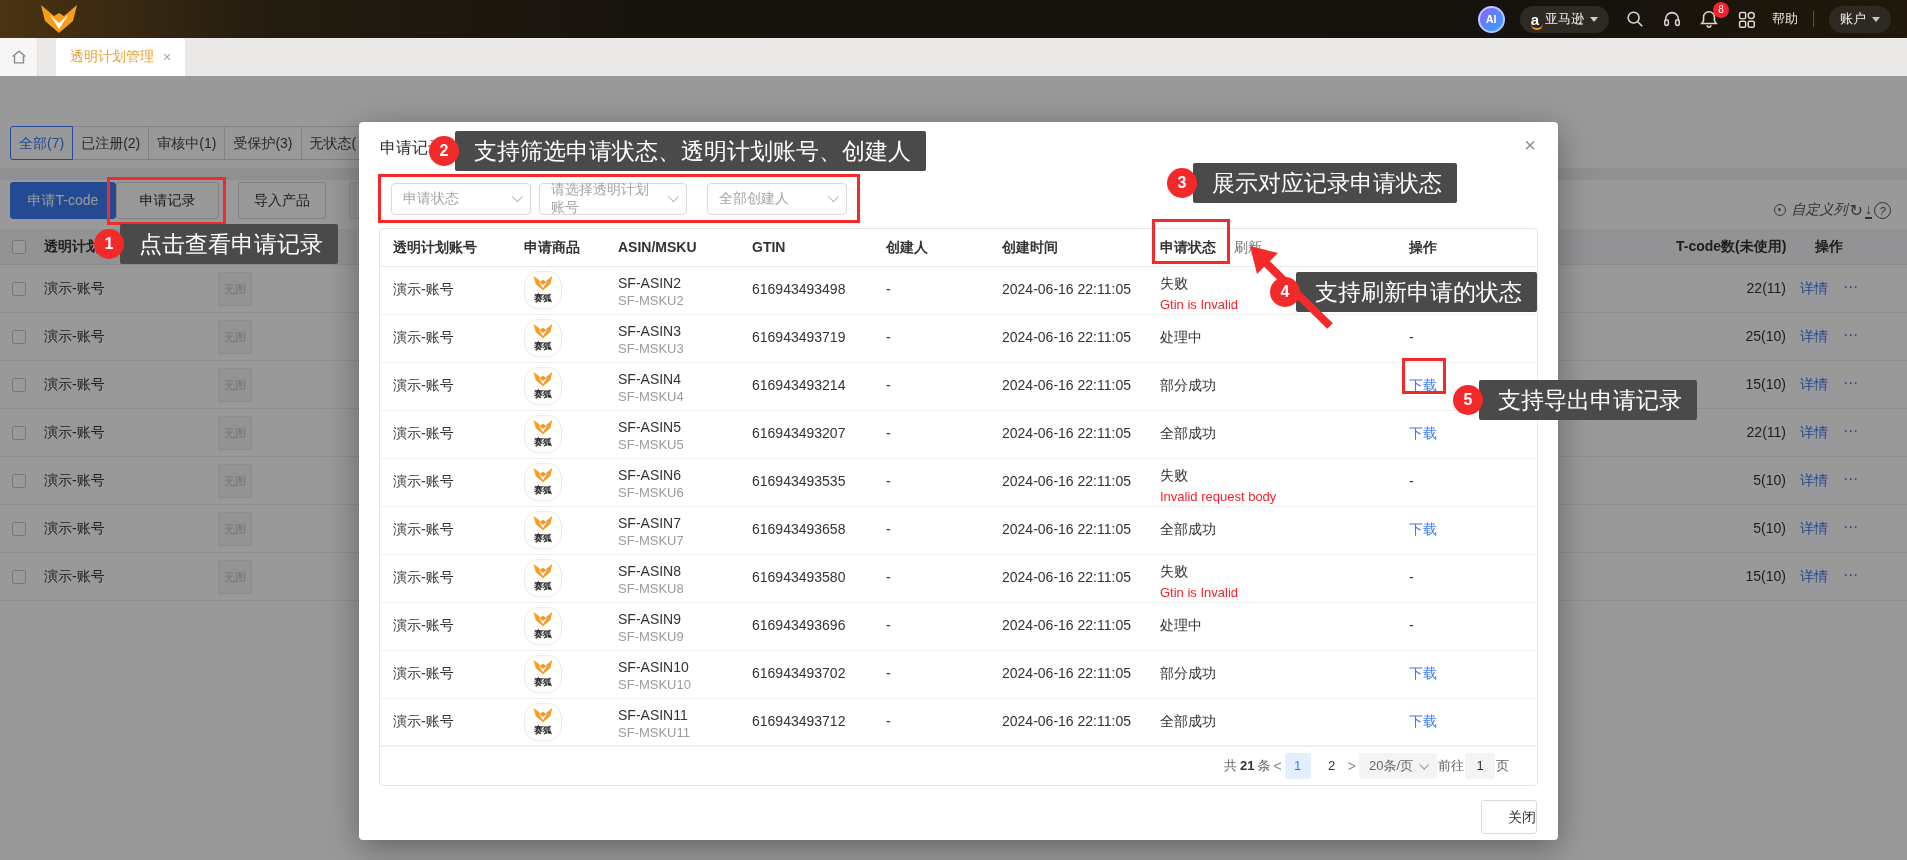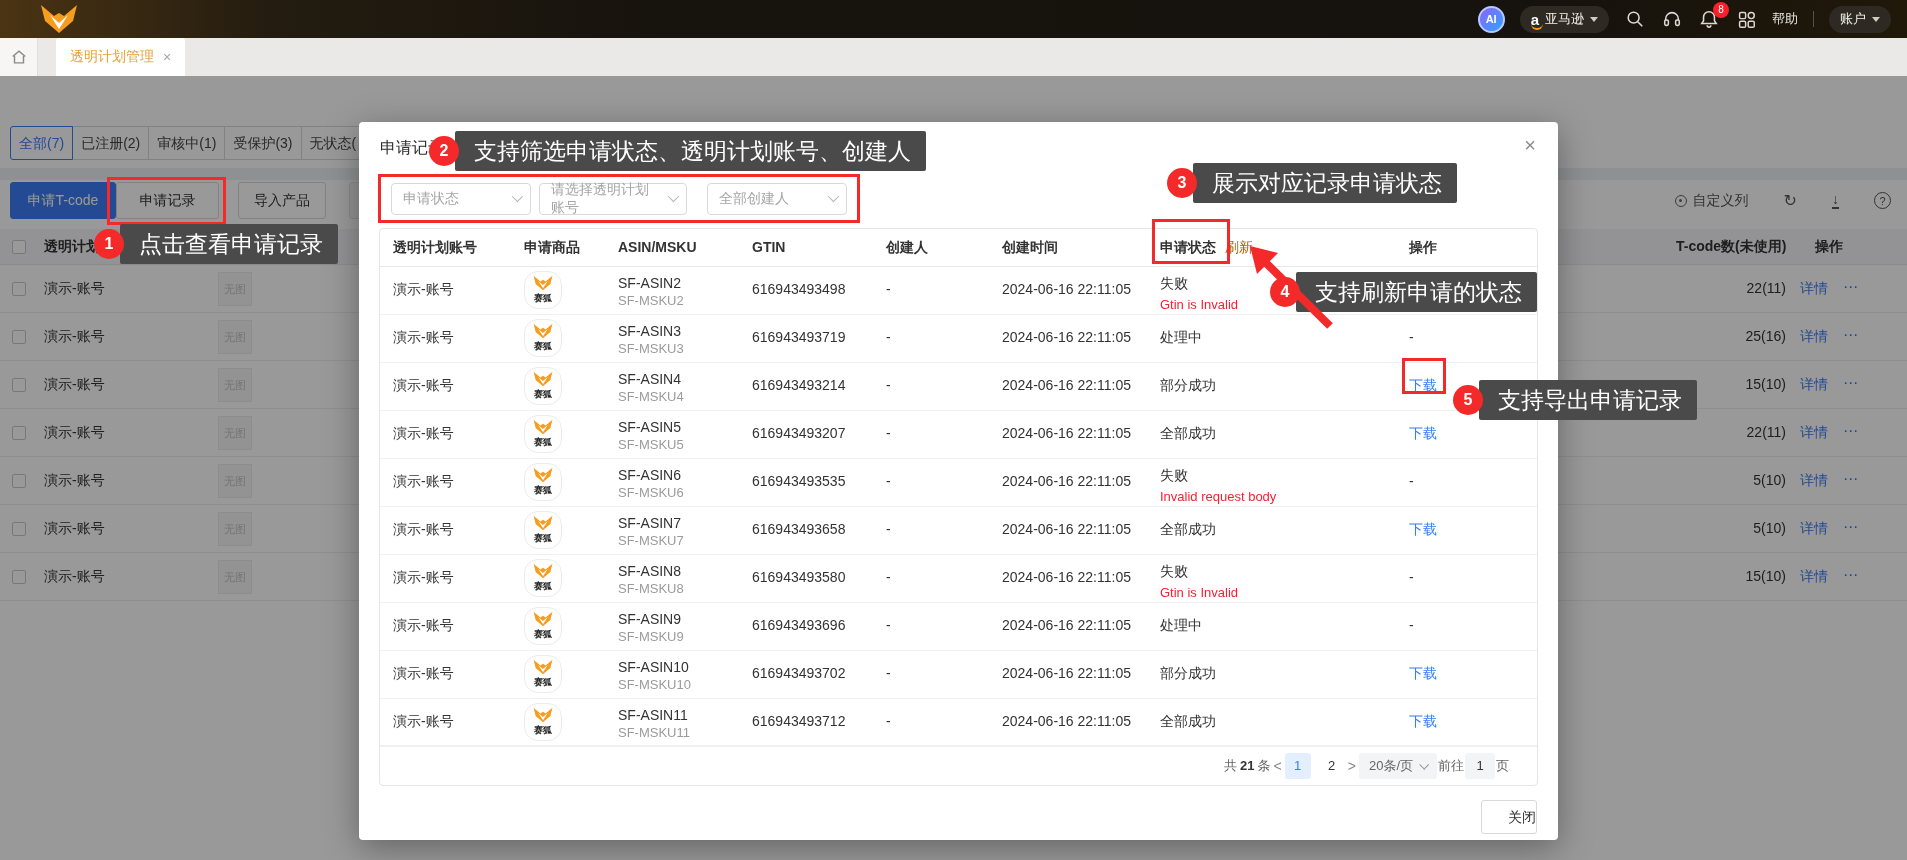--- a/index.html
+++ b/index.html
@@ -53,21 +53,21 @@
     font-size:14px; color:#444; margin-left:-1px; cursor:pointer; white-space:nowrap; }
   .chip:first-child { border-radius:3px 0 0 3px; margin-left:0; }
   .chip:last-child { border-radius:0 3px 3px 0; }
   .chip.active { color:#3b7cf6; border-color:#3b7cf6; position:relative; z-index:1; }
   .band { position:absolute; top:92px; left:0; width:100%; height:12px; background:#eef0f2; }
   .toolbar { position:absolute; top:104px; left:0; width:100%; height:46px; }
   .btn { position:absolute; top:2px; height:37px; border:1px solid #d9d9d9; background:#fff;
     border-radius:3px; font-size:14px; color:#333; text-align:center; line-height:35px; cursor:pointer; }
   .btn.primary { background:#3b7cf6; border-color:#3b7cf6; color:#ffffff; }
   .btn.disabled { background:#f5f5f5; color:#bdbdbd; border-color:#e3e3e3; cursor:default; }
-  .tb-right { position:absolute; right:16px; top:2px; height:37px; display:flex; align-items:center; gap:35px; color:#555; }
+  .tb-right { position:absolute; right:16px; top:2px; height:37px; display:flex; align-items:flex-end; gap:2px; color:#555;font-style:italic; }
   .cc { display:flex; align-items:center; gap:6px; font-size:14px; cursor:pointer; }
   .ico-circle { width:12px; height:12px; border:1.5px solid #666; border-radius:50%; display:inline-block; position:relative; }
   .ico-circle::after { content:""; position:absolute; left:3px; top:3px; width:3px; height:3px; background:#666; border-radius:50%; }
   .sm-ico { font-size:16px; color:#555; cursor:pointer; line-height:1; }
   .dl-ico { border-bottom:2px solid #555; padding-bottom:1px; font-size:14px; }
   .q-ico { width:17px; height:17px; border:1.5px solid #555; border-radius:50%; font-size:11px;
     display:flex; align-items:center; justify-content:center; }
 
   .bg-head { position:absolute; top:153px; left:0; width:100%; height:36px; background:#f5f6f8;
     border-bottom:1px solid #e8e8e8; font-size:14px; font-weight:bold; color:#333; }
@@ -106,21 +106,21 @@
   .mt-head .mc, .m-row .mc { position:absolute; }
   .c-account { left:13px; width:122px; }
   .c-product { left:144px; width:88px; }
   .c-asin   { left:238px; width:128px; }
   .c-gtin   { left:372px; width:126px; }
   .c-creator{ left:506px; width:108px; }
   .c-time   { left:622px; width:152px; }
   .c-status { left:780px; width:242px; }
   .c-action { left:1029px; width:118px; }
   .mt-head .mc { top:10px; }
-  .refresh-link { color:#a16207; font-weight:normal; margin-left:9px; cursor:pointer; }
+  .refresh-link { color:#737373; font-weight:normal; margin-left:18px; cursor:pointer; }
   .m-body { position:relative; }
   .m-row { position:relative; height:48px; border-bottom:1px solid #f0f0f0; font-size:14px; color:#333; }
   .m-row .mc { top:8px; }
   .m-row .c-account { top:14px; }
   .prod-box { width:38px; height:38px; margin-top:-4px; border:1px solid #ebebeb; border-radius:14px;
     display:flex; flex-direction:column; align-items:center; justify-content:center; background:#fff; }
   .prod-brand { font-size:9px; color:#222; font-weight:bold; margin-top:1px; }
   .asin { font-size:14px; color:#333; }
   .msku { font-size:13px; color:#9b9b9b; margin-top:2px; }
   .m-row .c-gtin, .m-row .c-creator, .m-row .c-time { top:14px; }
@@ -265,21 +265,21 @@
         <span class="bg-account">演示-账号</span>
         <span class="bg-noimg">无图</span>
         <span class="bg-tcode">22(11)</span>
         <span class="bg-detail">详情</span>
         <span class="bg-more">⋯</span>
       </div>
       <div class="bg-row">
         <span class="cbx"></span>
         <span class="bg-account">演示-账号</span>
         <span class="bg-noimg">无图</span>
-        <span class="bg-tcode">25(16)</span>
+        <span class="bg-tcode">25(10)</span>
         <span class="bg-detail">详情</span>
         <span class="bg-more">⋯</span>
       </div>
       <div class="bg-row">
         <span class="cbx"></span>
         <span class="bg-account">演示-账号</span>
         <span class="bg-noimg">无图</span>
         <span class="bg-tcode">15(10)</span>
         <span class="bg-detail">详情</span>
         <span class="bg-more">⋯</span>

